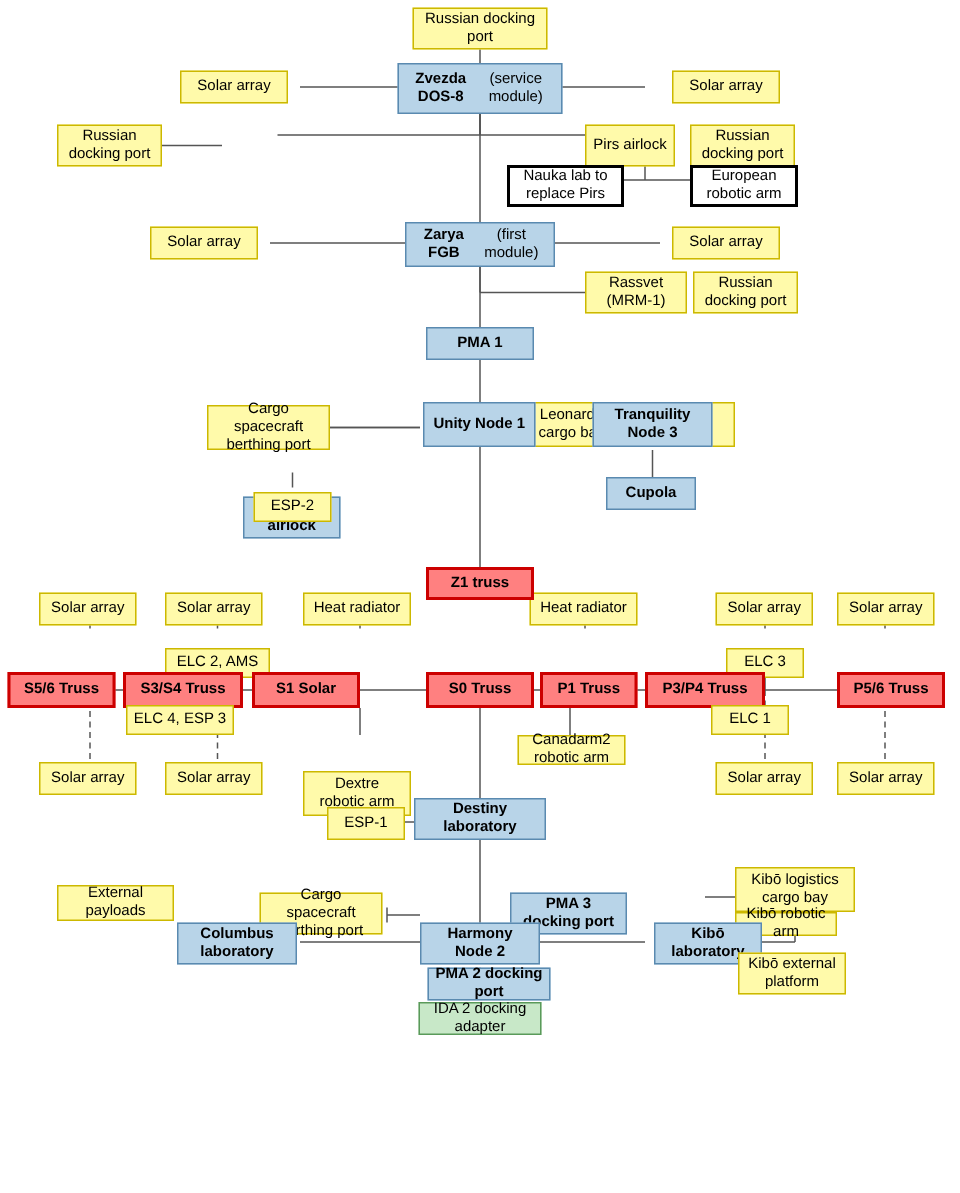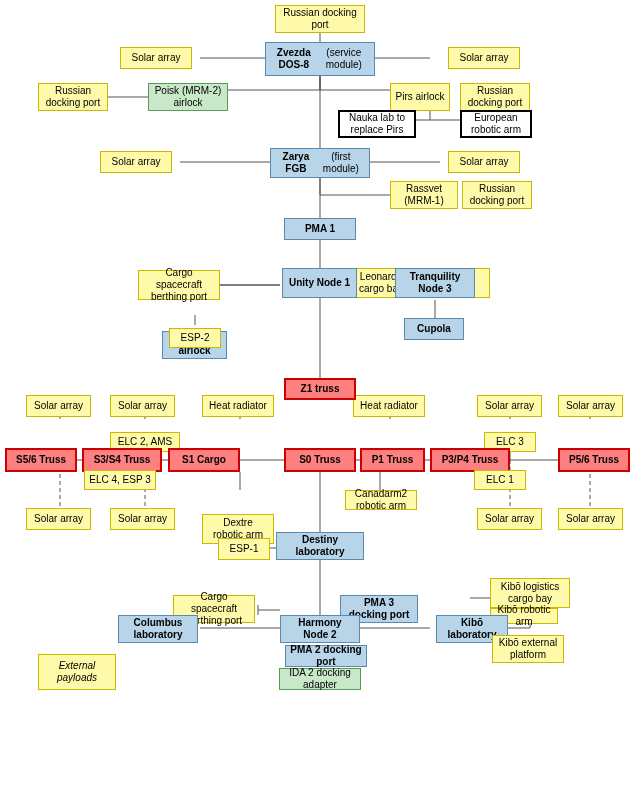--- a/index.html
+++ b/index.html
@@ -186,21 +186,20 @@
   <div class="node yellow" style="width:90px;height:28px;left:275px;top:5px;">Russian
 docking port</div>
 
   <div class="node blue" style="width:110px;height:34px;left:265px;top:42px;">Zvezda DOS-8<br><span style="font-weight:normal">(service module)</span></div>
 
   <div class="node yellow" style="width:72px;height:22px;left:120px;top:47px;">Solar array</div>
   <div class="node yellow" style="width:72px;height:22px;left:448px;top:47px;">Solar array</div>
 
   <div class="node yellow" style="width:70px;height:28px;left:38px;top:83px;">Russian docking port</div>
 
-  <div class="node green" style="width:80px;height:28px;left:148px;top:83px;">Poisk (MRM-2) airlock</div>
 
   <div class="node yellow" style="width:60px;height:28px;left:390px;top:83px;">Pirs airlock</div>
 
   <div class="node yellow" style="width:70px;height:28px;left:460px;top:83px;">Russian docking port</div>
 
   <div class="node black-border" style="width:78px;height:28px;left:338px;top:110px;">Nauka lab to replace Pirs</div>
 
   <div class="node black-border" style="width:72px;height:28px;left:460px;top:110px;">European robotic arm</div>
 
   <div class="node yellow" style="width:72px;height:22px;left:100px;top:151px;">Solar array</div>
@@ -238,21 +237,21 @@
   <div class="node yellow" style="width:65px;height:22px;left:558px;top:395px;">Solar array</div>
 
   <div class="node red" style="width:72px;height:22px;left:284px;top:378px;">Z1 truss</div>
 
   <div class="node yellow" style="width:70px;height:20px;left:110px;top:432px;">ELC 2, AMS</div>
 
   <div class="node yellow" style="width:52px;height:20px;left:484px;top:432px;">ELC 3</div>
 
   <div class="node red" style="width:72px;height:24px;left:5px;top:448px;">S5/6 Truss</div>
   <div class="node red" style="width:80px;height:24px;left:82px;top:448px;">S3/S4 Truss</div>
-  <div class="node red" style="width:72px;height:24px;left:168px;top:448px;">S1 Cargo</div>
+  <div class="node red" style="width:72px;height:24px;left:168px;top:448px;">S1 Solar</div>
   <div class="node red" style="width:72px;height:24px;left:284px;top:448px;">S0 Truss</div>
   <div class="node red" style="width:65px;height:24px;left:360px;top:448px;">P1 Truss</div>
   <div class="node red" style="width:80px;height:24px;left:430px;top:448px;">P3/P4 Truss</div>
   <div class="node red" style="width:72px;height:24px;left:558px;top:448px;">P5/6 Truss</div>
 
   <div class="node yellow" style="width:72px;height:20px;left:84px;top:470px;">ELC 4, ESP 3</div>
 
   <div class="node yellow" style="width:52px;height:20px;left:474px;top:470px;">ELC 1</div>
 
   <div class="node yellow" style="width:72px;height:30px;left:202px;top:514px;">Dextre robotic arm</div>
@@ -269,21 +268,21 @@
   <div class="node blue" style="width:88px;height:28px;left:276px;top:532px;">Destiny laboratory</div>
 
   <div class="node yellow" style="width:80px;height:30px;left:490px;top:578px;">Kibō logistics cargo bay</div>
 
   <div class="node yellow" style="width:82px;height:28px;left:173px;top:595px;">Cargo spacecraft berthing port</div>
 
   <div class="node blue" style="width:78px;height:28px;left:340px;top:595px;">PMA 3 docking port</div>
 
   <div class="node yellow" style="width:68px;height:16px;left:490px;top:608px;">Kibō robotic arm</div>
 
-  <div class="node yellow" style="width:78px;height:36px;left:38px;top:654px;font-style:italic;">External payloads</div>
+  <div class="node yellow" style="width:78px;height:24px;left:38px;top:590px;">External payloads</div>
 
   <div class="node blue" style="width:80px;height:28px;left:118px;top:615px;">Columbus laboratory</div>
 
   <div class="node blue" style="width:80px;height:28px;left:280px;top:615px;">Harmony Node 2</div>
 
   <div class="node blue" style="width:72px;height:28px;left:436px;top:615px;">Kibō laboratory</div>
 
   <div class="node yellow" style="width:72px;height:28px;left:492px;top:635px;">Kibō external platform</div>
 
   <div class="node blue" style="width:82px;height:22px;left:285px;top:645px;">PMA 2 docking port</div>

